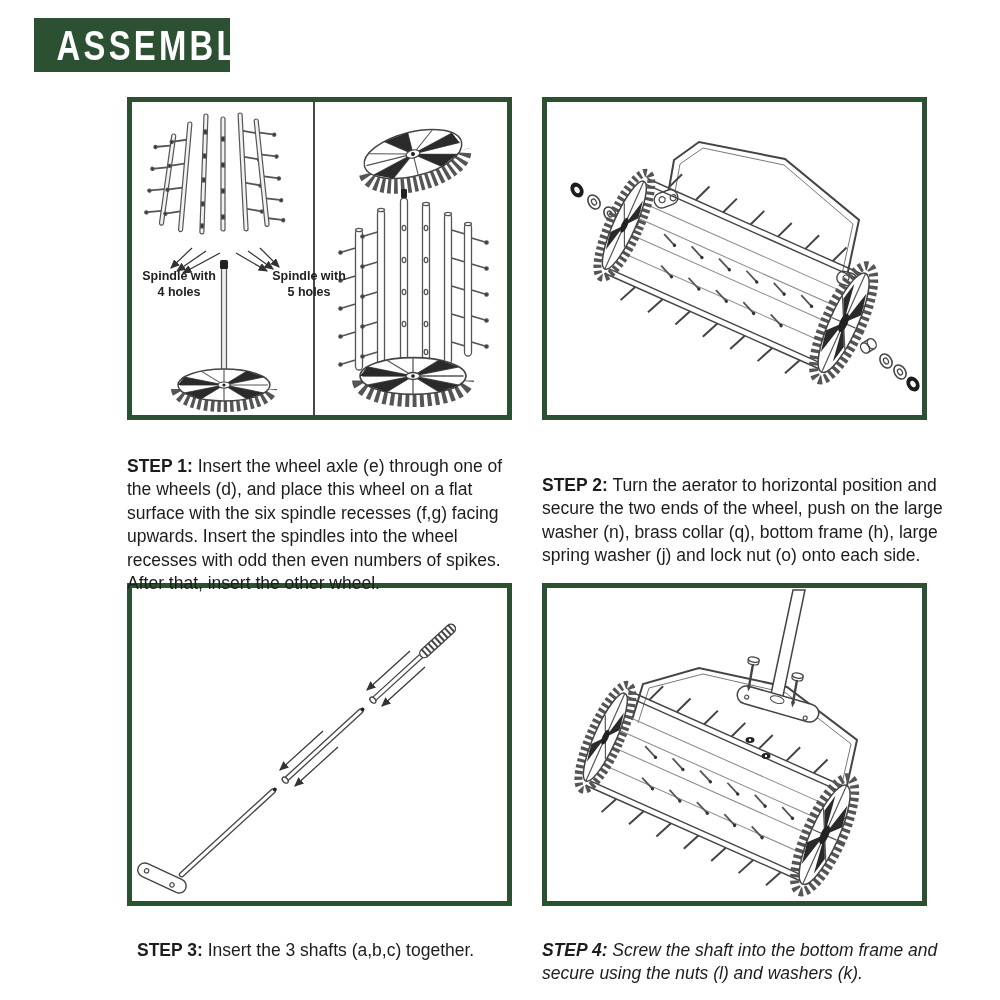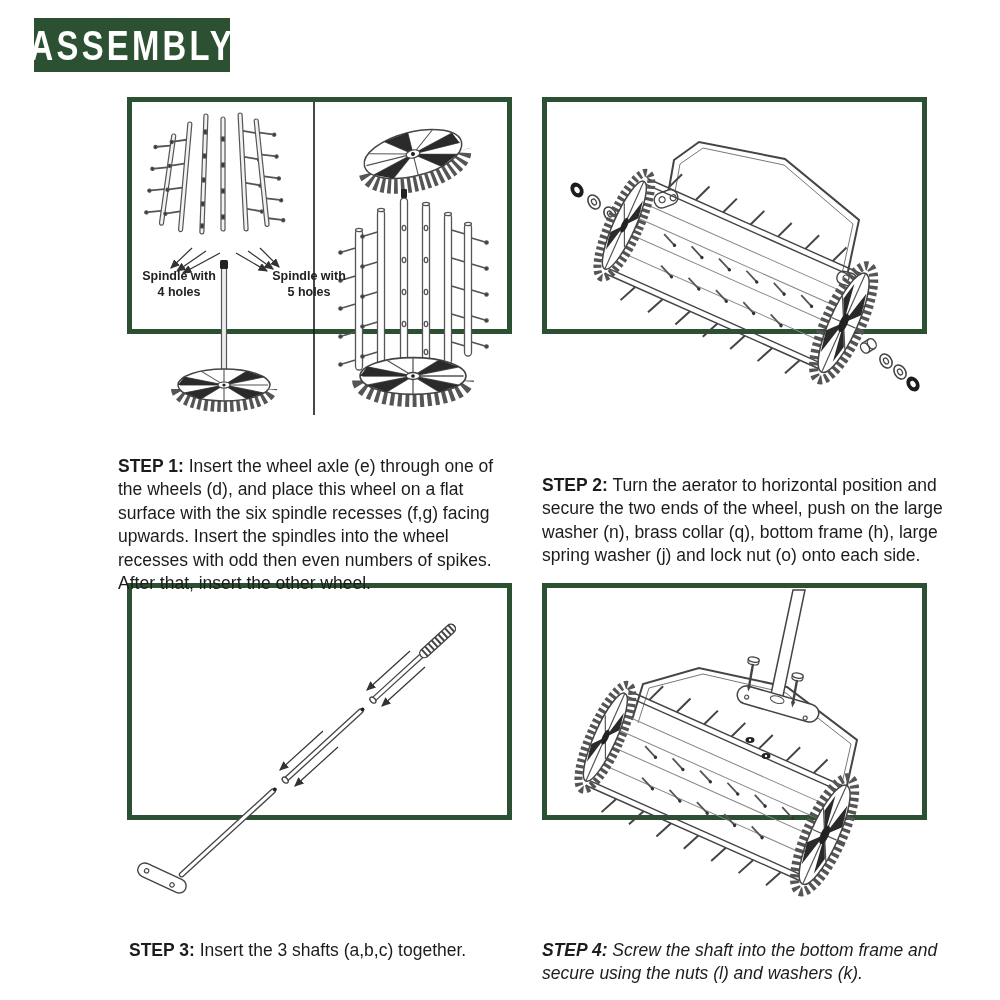--- a/index.html
+++ b/index.html
@@ -4,49 +4,49 @@
 <style>
   :root { --green:#2b5132; --text:#1c1c1c; --line:#444; }
   html,body { margin:0; padding:0; }
   body {
     width:1000px; height:1000px; position:relative; background:#fff;
     font-family:"Liberation Sans", sans-serif; color:var(--text);
     overflow:hidden;
   }
   .header {
     position:absolute; left:34px; top:18px; width:196px; height:54px;
-    background:var(--green); display:flex; align-items:center; justify-content:center;
+    background:var(--green); display:flex; align-items:center; 
   }
   .header span {
     color:#fff; font-weight:bold; font-size:40px; letter-spacing:4px;
     transform:scaleX(0.82) scaleY(1.05); white-space:nowrap;
   }
   .panel {
-    position:absolute; width:385px; height:237px; box-sizing:border-box;
+    position:absolute; width:385px; height:323px; box-sizing:border-box;
     border:5px solid var(--green); background:#fff;
   }
   #panel1 { left:127px; top:97px; }
   #panel2 { left:542px; top:97px; }
   #panel3 { left:127px; top:583px; }
   #panel4 { left:542px; top:583px; }
   .panel svg { position:absolute; left:0; top:0; display:block; }
   .spindle-label {
     position:absolute; font-size:12.5px; font-weight:bold; line-height:1.28;
     text-align:center; color:#222;
   }
   #label-spindle4 { left:6px;  top:166px; width:82px; }
   #label-spindle5 { left:92px; top:166px; width:82px;margin-left:44px; }
   .step {
     position:absolute; width:404px; font-size:17.5px; line-height:23.5px;
     color:var(--text);
   }
   .step b { font-weight:bold; }
-  #step1 { left:118px; top:437px; }
+  #step1 { left:127px; top:437px; }
   #step2 { left:542px; top:456px; }
-  #step3 { left:129px; top:921px; width:420px; }
+  #step3 { left:137px; top:921px; width:420px; }
   #step4 { left:542px; top:921px;font-style:italic; }
 </style>
 </head>
 <body>
 
 <svg width="0" height="0" style="position:absolute" aria-hidden="true">
   <defs>
     <g id="flatwheel">
       <path d="M-46,4 A46,16 0 0 0 46,4" fill="none" stroke="#555" stroke-width="14" stroke-dasharray="3.4,3"></path>
       <ellipse cx="0" cy="0" rx="46" ry="16" fill="#fff" stroke="#444" stroke-width="1.5"></ellipse>

